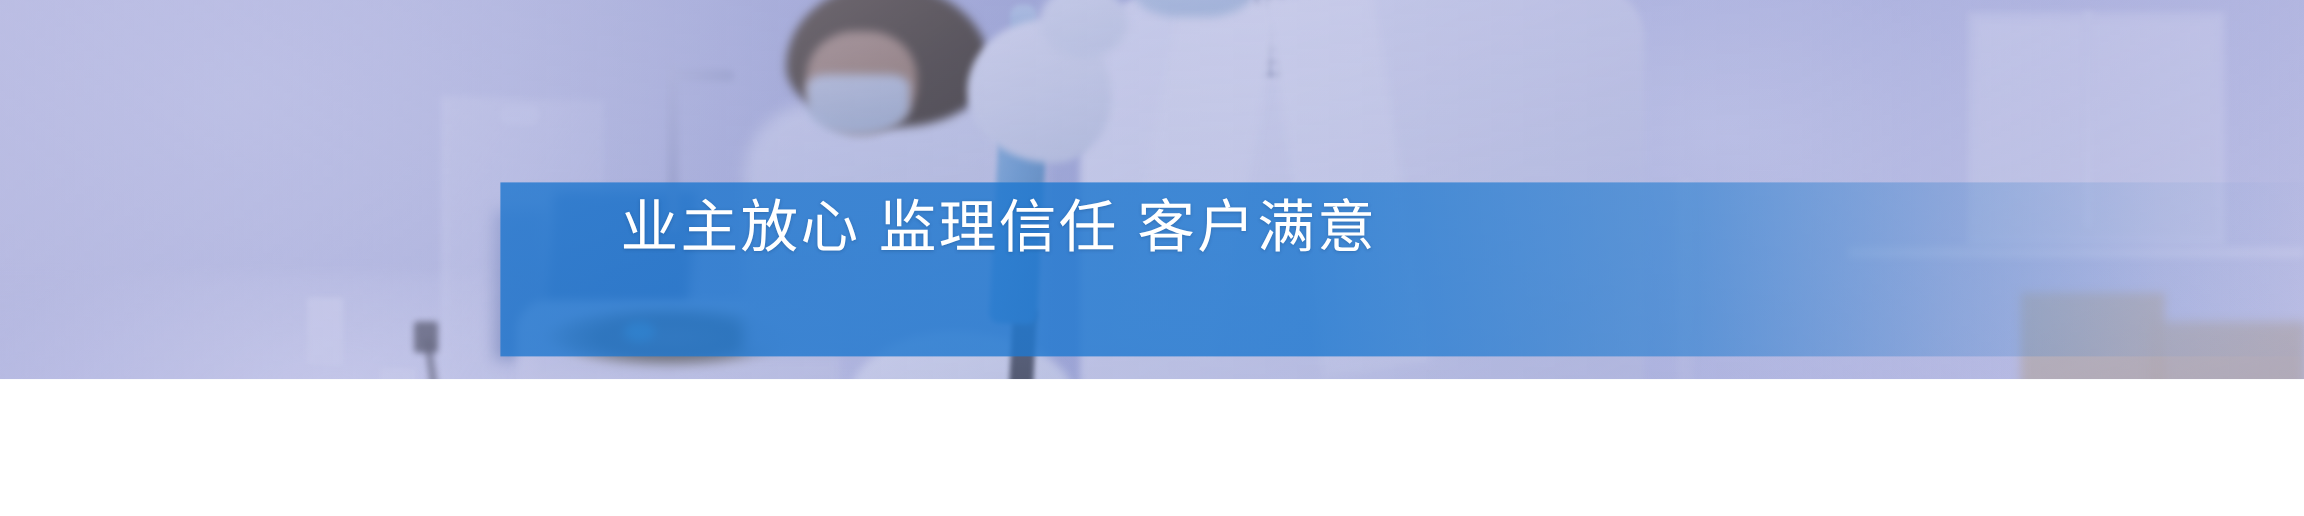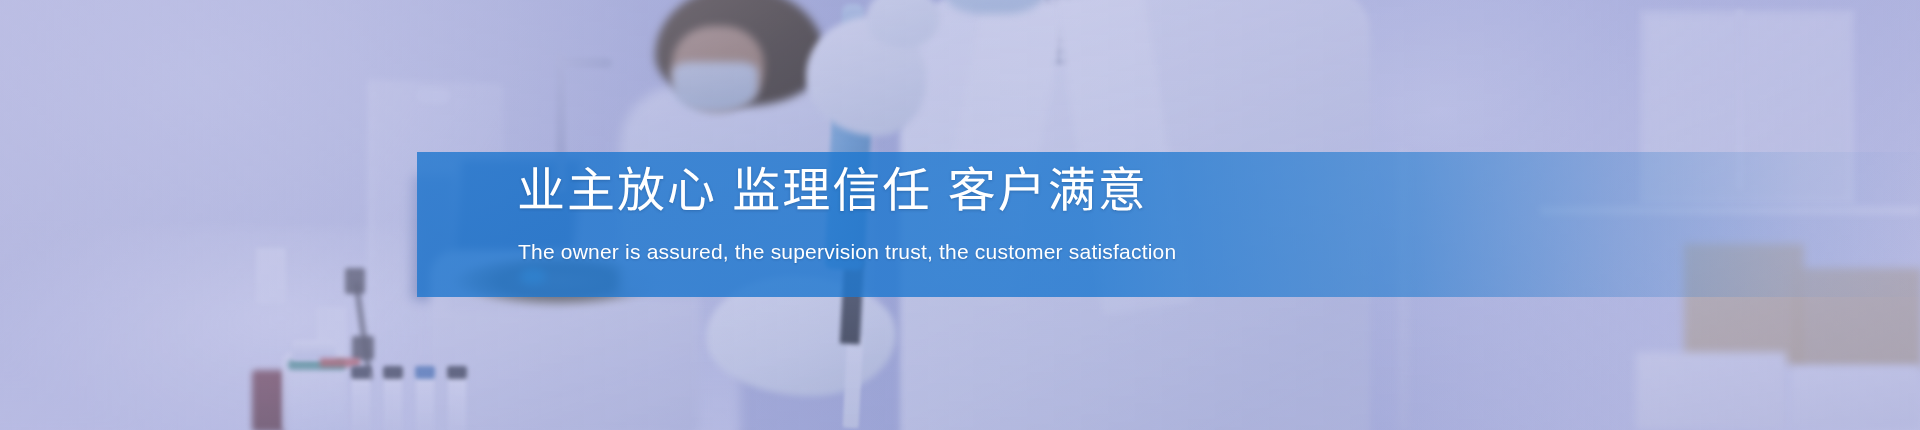--- a/index.html
+++ b/index.html
@@ -8,21 +8,21 @@
     padding: 0;
     background: #ffffff;
   }
   body {
     font-family: "Liberation Sans", "DejaVu Sans", sans-serif;
   }
 
   .banner {
     position: relative;
     width: 1920px;
-    height: 430px;
+    height: 316px;
     overflow: hidden;
     background: #b6bade;
   }
 
   
   .photo {
     position: absolute;
     inset: 0;
     overflow: hidden;
     filter: blur(0.4px);
@@ -669,16 +669,15 @@
     <div class="tray-b"></div>
 
     <div class="photo-grade"></div>
     <div class="photo-haze"></div>
   </div>
 
   <div class="band"></div>
 
   <div class="band-text">
     <h1 class="headline">业主放心 监理信任  客户满意</h1>
-    <p class="subtitle">The owner is assured, the supervision trust, the customer satisfaction</p>
   </div>
 
 </div>
 
 </body></html>

